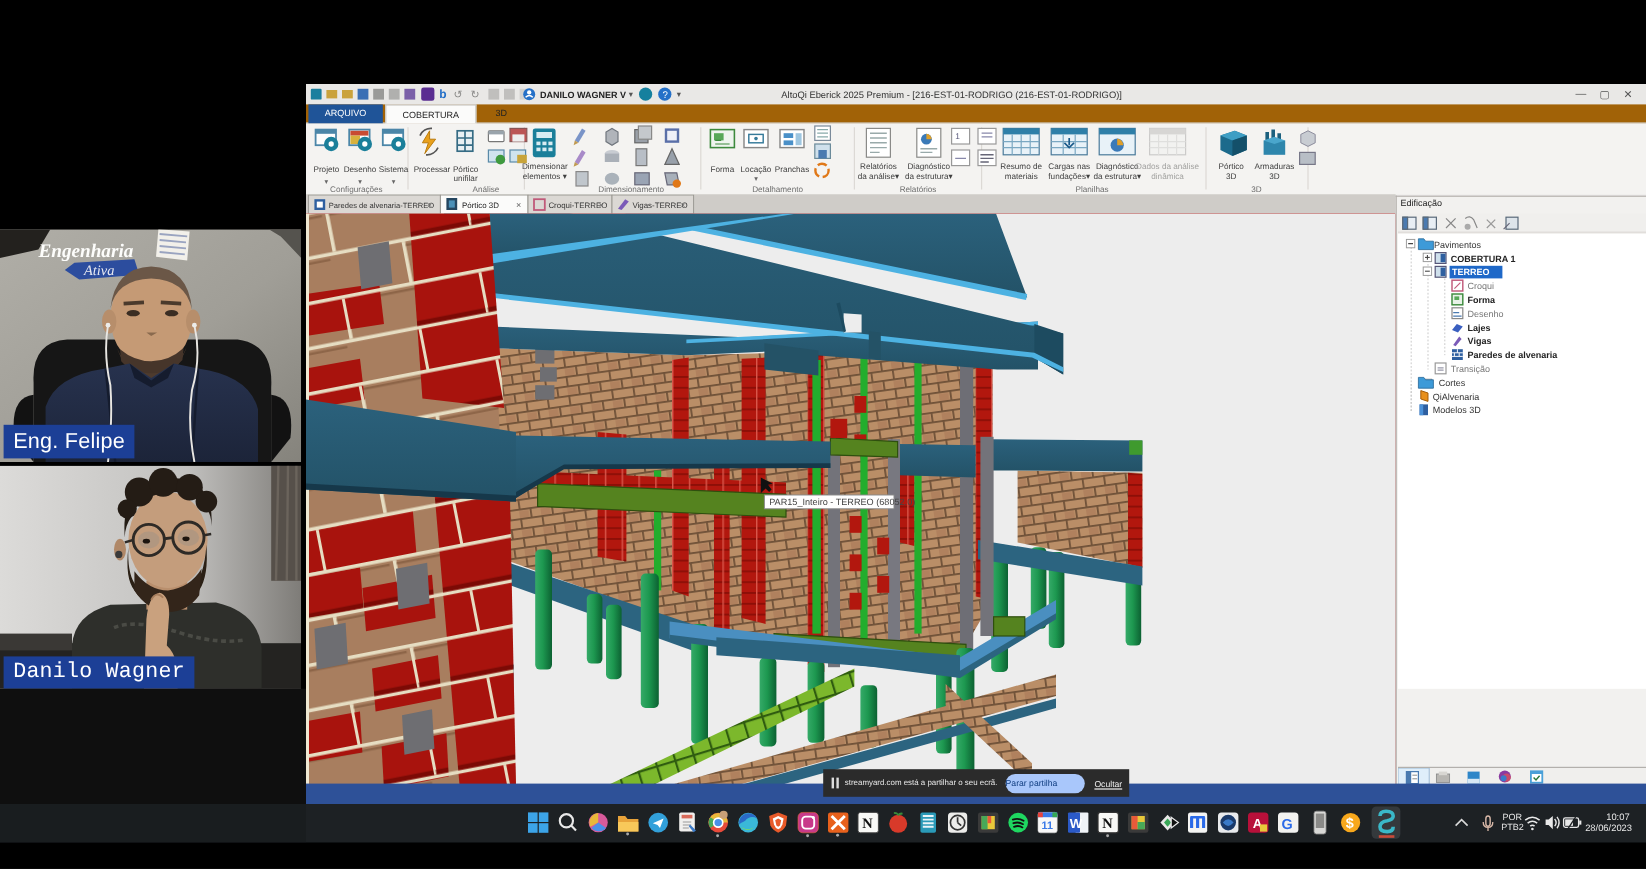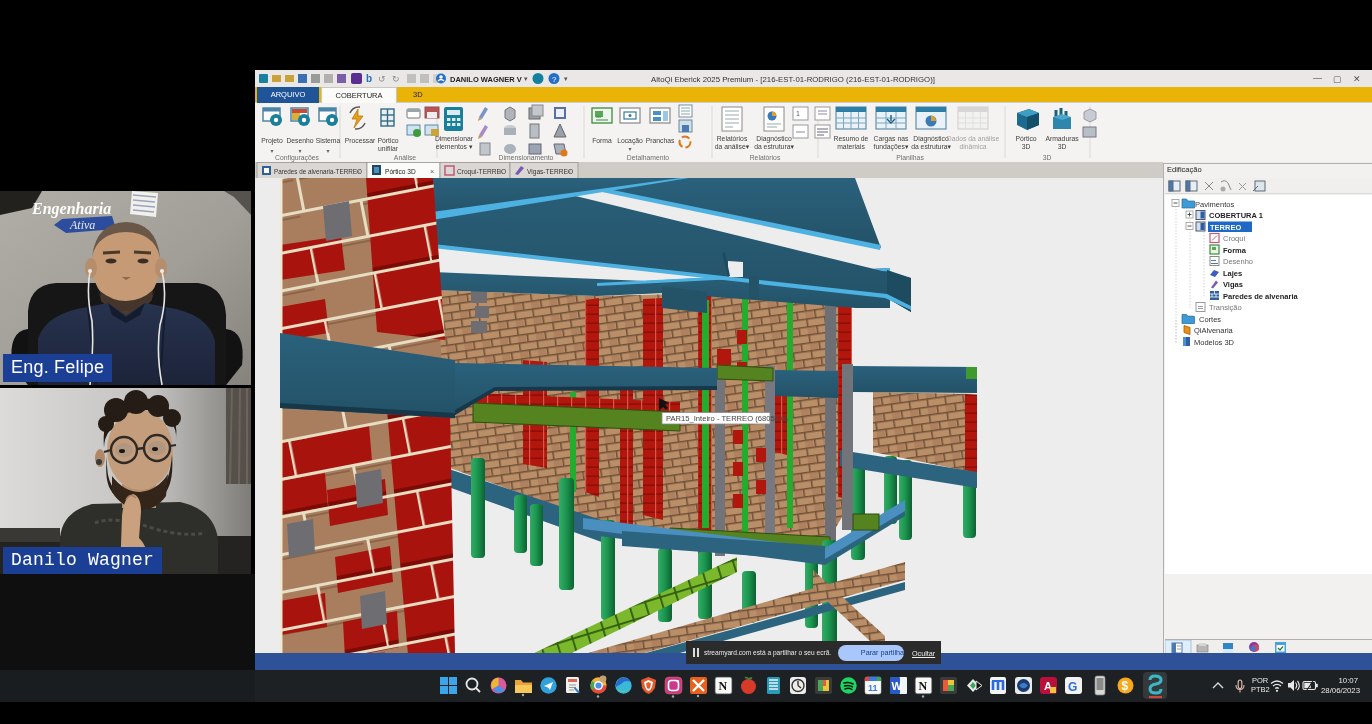--- a/index.html
+++ b/index.html
@@ -11,50 +11,50 @@
   
   #cam1 { left:0; top:191px; width:251px; height:194px; overflow:hidden; }
   #cam2 { left:0; top:388px; width:251px; height:186px; overflow:hidden;font-family:Liberation Mono, monospace; }
   .namelabel { position:absolute; left:3px; background:#1c3f96; color:#fff;
     font-size:18px; padding:3px 8px 4px 8px; letter-spacing:0.2px; }
 
   
   #app { left:255px; top:70px; width:1117px; height:601px; background:#ececec; }
   #titlebar { left:0; top:0; width:1117px; height:17px; background:#e9e8e6;
     font-size:7.5px; color:#333; }
-  #menurow { left:0; top:17px; width:1117px; height:16px; background:#eab308;
+  #menurow { left:0; top:17px; width:1117px; height:16px; background:#a16207;
     border-bottom:1px solid #d0cecb; }
   .mtab { position:absolute; top:0; height:16px; line-height:16px; font-size:7.5px;
     padding:0 10px; color:#222; }
   #ribbon { left:0; top:33px; width:1117px; height:59px; background:#f4f3f1; }
   #doctabs { left:0; top:92px; width:908px; height:16px; background:#cfccc8; }
 
   
-  #viewport { left:0; top:108px; width:908px; height:477px; background:#b91c1c; overflow:hidden;margin-left:25px; }
+  #viewport { left:0; top:108px; width:908px; height:477px; background:#b91c1c; overflow:hidden; }
 
   
   #panel { left:908px; top:93px; width:209px; height:492px; background:#f2f1ef;
     border-left:1px solid #b3b0ac; border-top:1px solid #b3b0ac; }
   #ptitle { position:absolute; left:3px; top:1px; font-size:7.5px; color:#222; }
   #ptools { position:absolute; left:1px; top:14px; width:207px; height:16px;
     background:#f0efed; border-bottom:1px solid #dcdad6; }
   #ptree { position:absolute; left:1px; top:31px; width:207px; height:379px; background:#fff;
     font-size:7.5px; color:#333; }
   #ptabs { position:absolute; left:1px; top:475px; width:207px; height:17px;
     background:#f0efed; border-top:1px solid #b3b0ac; }
 
   
   #statusbar { left:255px; top:653px; width:1117px; height:17px; background:#2e5198; }
 
   
   #notif { left:686px; top:641px; width:255px; height:23px; background:#2b2b2b;
     color:#e8e8e8; font-size:6.6px; }
   #notif .btn { position:absolute; left:152px; top:3.5px; width:66px; height:16px;
     background:#a9c7fb; border-radius:8px; color:#123f82; font-size:7.2px;
-    text-align:right; line-height:16px; }
+    text-align:left; line-height:16px; }
   #notif .hide { position:absolute; left:226px; top:8px; color:#eee;
     text-decoration:underline; font-size:7.2px; }
 
   
   #taskbar { left:0; top:670px; width:1372px; height:32px; background:#1d2124; }
 </style>
 </head>
 <body>
 <div id="stage">
 

